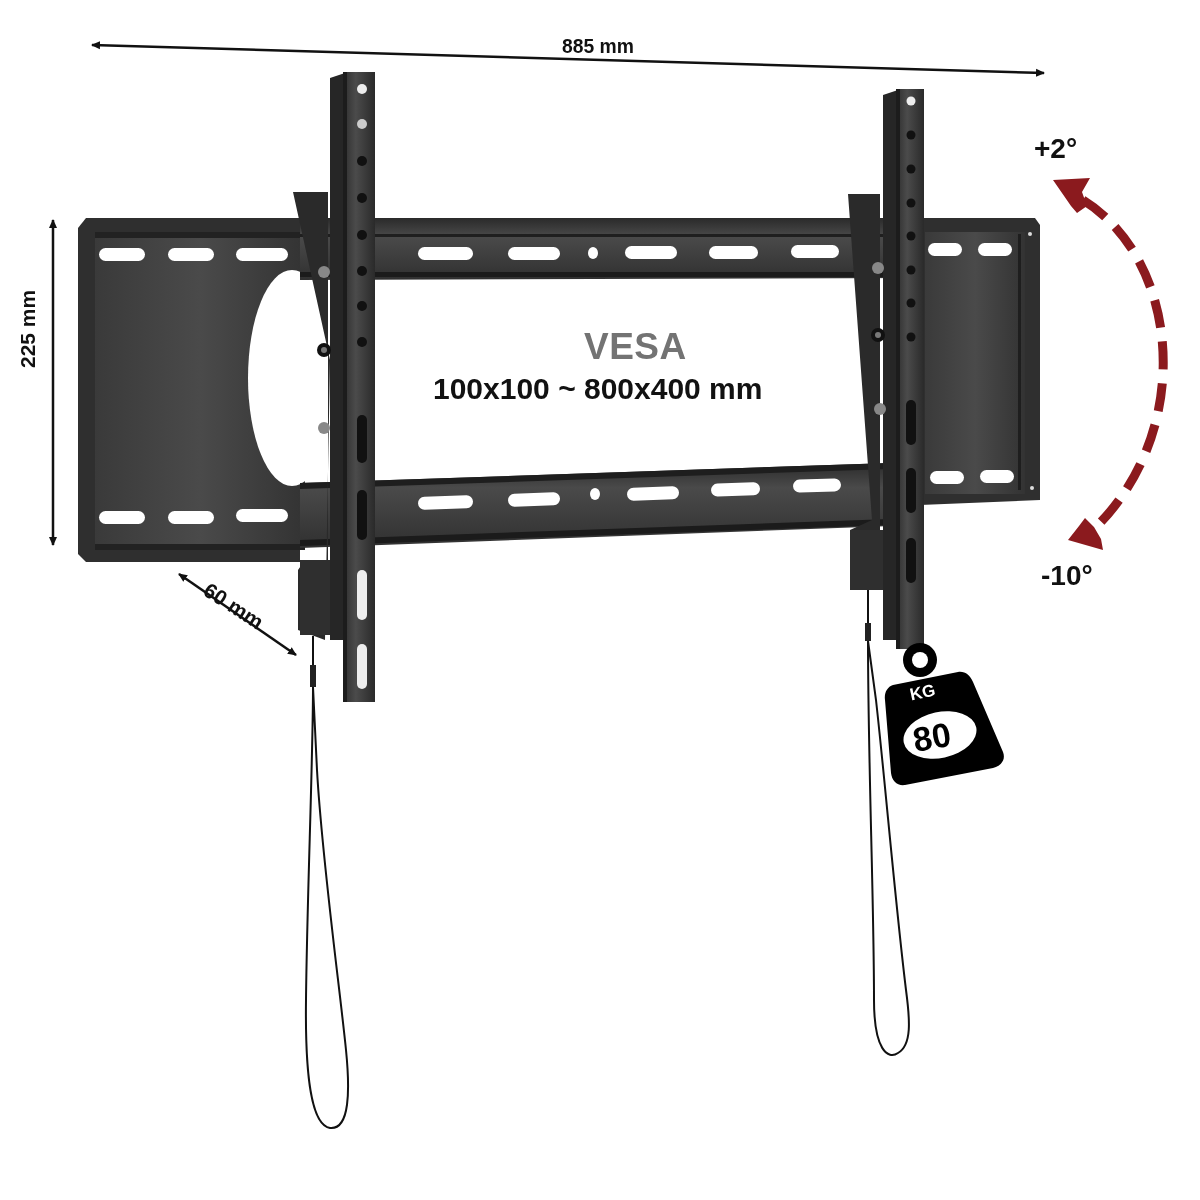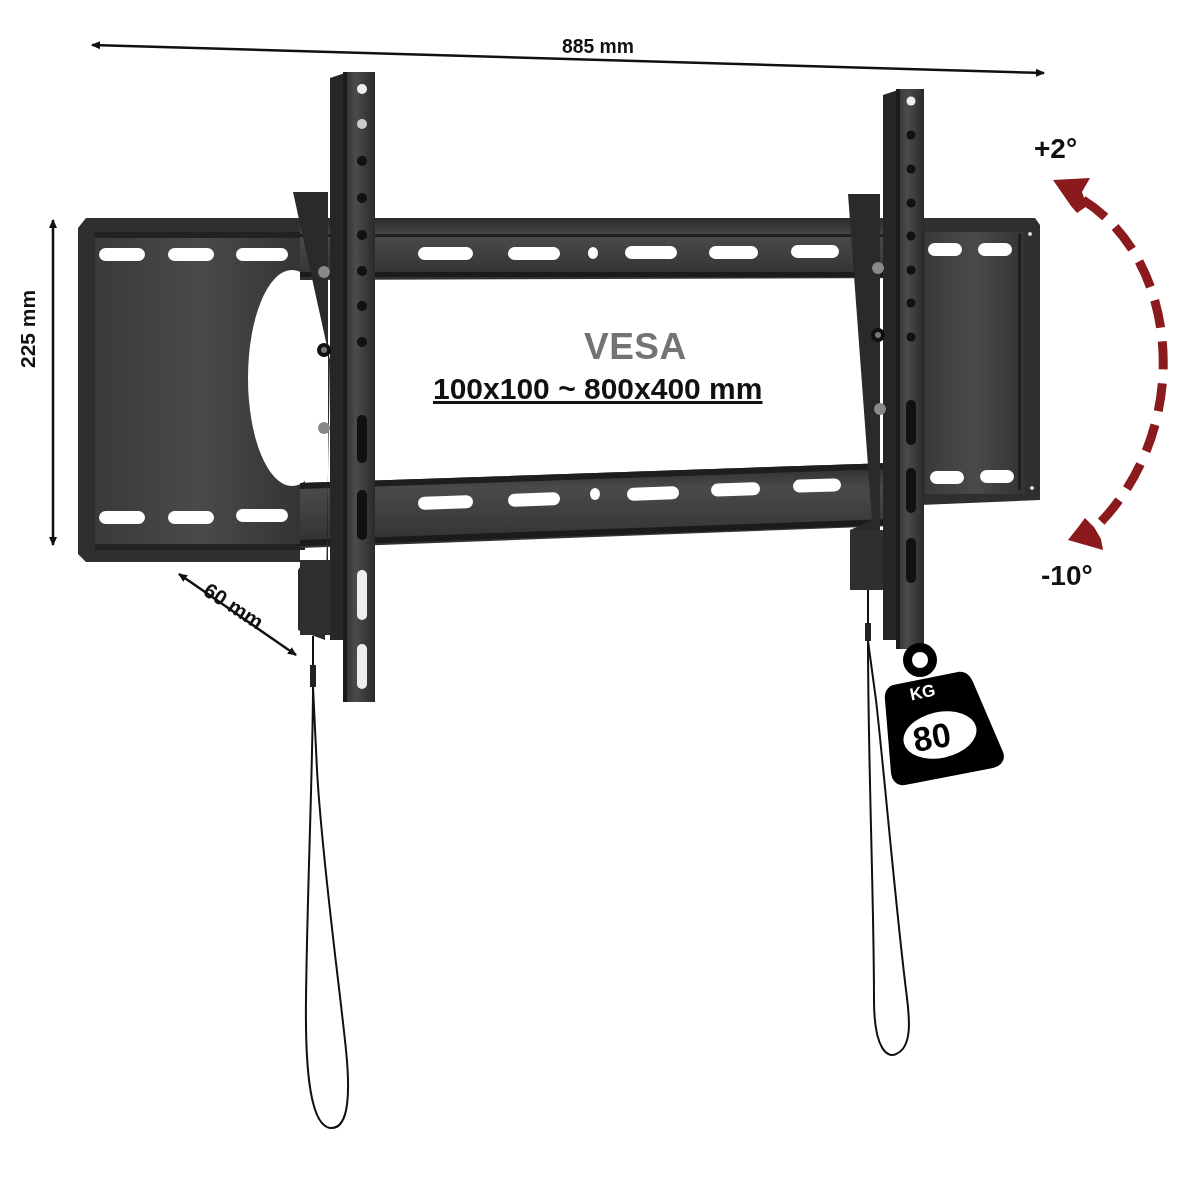--- a/index.html
+++ b/index.html
@@ -15,21 +15,21 @@
     position: absolute;
     font-family: "Liberation Sans", sans-serif;
     font-weight: bold;
     color: #111111;
     white-space: nowrap;
   }
   .dim-width { left: 562px; top: 34px; font-size: 21px; font-weight: bold; transform: scaleX(0.92); transform-origin: left; }
   .dim-height { left: 16px; top: 368px; font-size: 21px; transform: rotate(-90deg); transform-origin: 0 0; width: 100px; }
   .dim-depth { left: 212px; top: 578px; font-size: 21px; transform: rotate(33deg); transform-origin: 0 0; }
   .vesa-title { left: 566px; top: 326px; font-size: 37px; color: #737373; letter-spacing: 0.5px; margin-left: 18px; }
-  .vesa-range { left: 433px; top: 372px; font-size: 30px; color: #111111; text-decoration: underline; }
+  .vesa-range { left: 433px; top: 372px; font-size: 30px; color: #111111; }
   .tilt-up { left: 1034px; top: 133px; font-size: 28px; }
   .tilt-down { left: 1041px; top: 560px; font-size: 28px; text-align: right; }
   .kg-label { left: 910px; top: 683px; font-size: 17px; color: #ffffff; transform: rotate(-12deg); }
   .kg-value { left: 913px; top: 718px; font-size: 34px; color: #000000; transform: rotate(-10deg); }
 </style>
 </head>
 <body>
 
 <div class="canvas">
 

